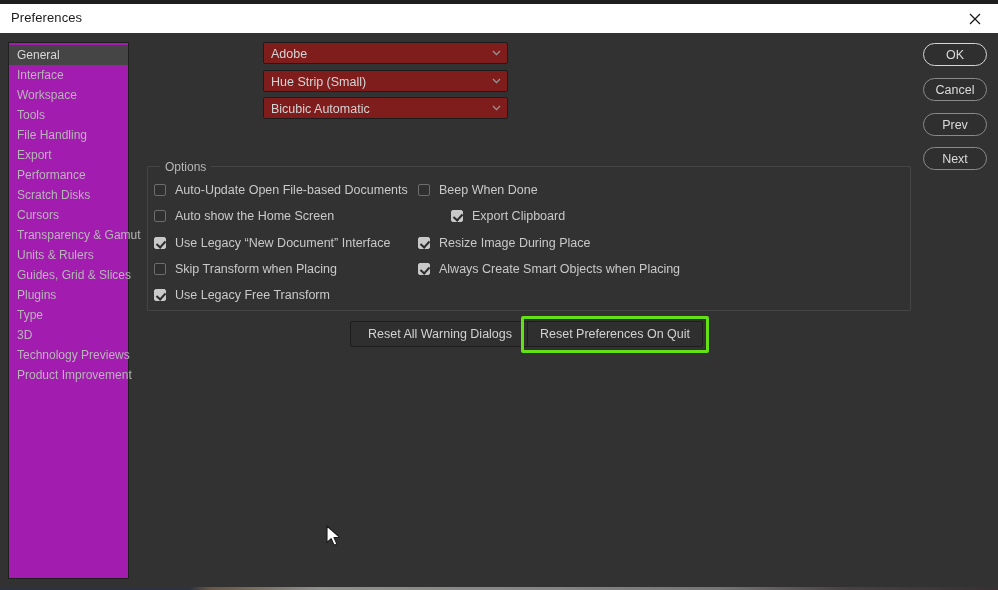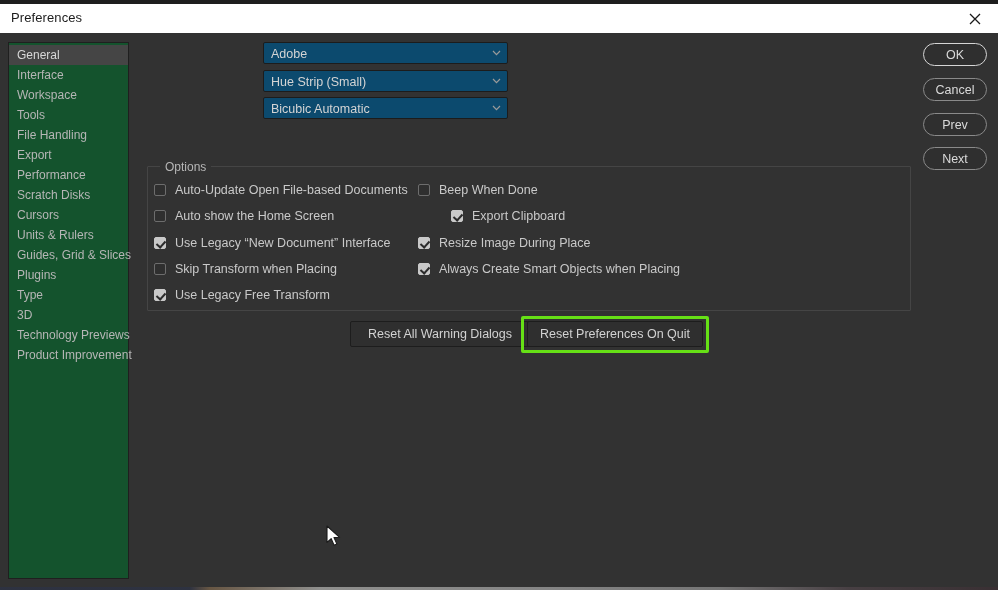--- a/index.html
+++ b/index.html
@@ -28,38 +28,38 @@
     color:#151515;font-size:15px;line-height:1;cursor:pointer;
   }
   .closebtn svg{display:block;}
 
   
   .content{position:absolute;left:0;top:33px;width:998px;height:557px;background:#323232;}
 
   
   .sidebar{
     position:absolute;left:8px;top:9px;width:121px;height:537px;
-    background:#14532d;border:1px solid #1f1f1f;box-sizing:border-box;
+    background:#a21caf;border:1px solid #1f1f1f;box-sizing:border-box;
     padding-top:2px;
   }
   .side-item{
     height:20px;line-height:20px;padding-left:8px;
     font-size:12px;color:#b6b6b6;white-space:nowrap;cursor:default;
   }
   .side-item.sel{background:#454545;color:#d8d8d8;}
 
   
   .row{position:absolute;height:22px;}
   .row .lbl{
     position:absolute;right:0;top:0;height:22px;line-height:22px;
     font-size:12.5px;color:#b0b0b0;white-space:nowrap;
   }
   .select{
     position:absolute;width:245px;height:22px;box-sizing:border-box;
-    background:#0c4a6e;border:1px solid #1c1c1c;
+    background:#7f1d1d;border:1px solid #1c1c1c;
     border-radius:2px;cursor:pointer;
   }
   .select .val{
     position:absolute;left:7px;top:0;height:22px;line-height:22px;
     font-size:12.5px;color:#d4d4d4;white-space:nowrap;
   }
   .select .chev{
     position:absolute;right:6px;top:7px;width:9px;height:6px;
   }
   .select .chev svg{display:block;}
@@ -142,20 +142,21 @@
     <div class="sidebar">
       <div class="side-item sel"><span>General</span></div>
       <div class="side-item"><span>Interface</span></div>
       <div class="side-item"><span>Workspace</span></div>
       <div class="side-item"><span>Tools</span></div>
       <div class="side-item"><span>File Handling</span></div>
       <div class="side-item"><span>Export</span></div>
       <div class="side-item"><span>Performance</span></div>
       <div class="side-item"><span>Scratch Disks</span></div>
       <div class="side-item"><span>Cursors</span></div>
+      <div class="side-item"><span>Transparency &amp; Gamut</span></div>
       <div class="side-item"><span>Units &amp; Rulers</span></div>
       <div class="side-item"><span>Guides, Grid &amp; Slices</span></div>
       <div class="side-item"><span>Plugins</span></div>
       <div class="side-item"><span>Type</span></div>
       <div class="side-item"><span>3D</span></div>
       <div class="side-item"><span>Technology Previews</span></div>
       <div class="side-item"><span>Product Improvement</span></div>
     </div>
 
     <div class="row" style="left:150px;top:9px;width:245px;">

